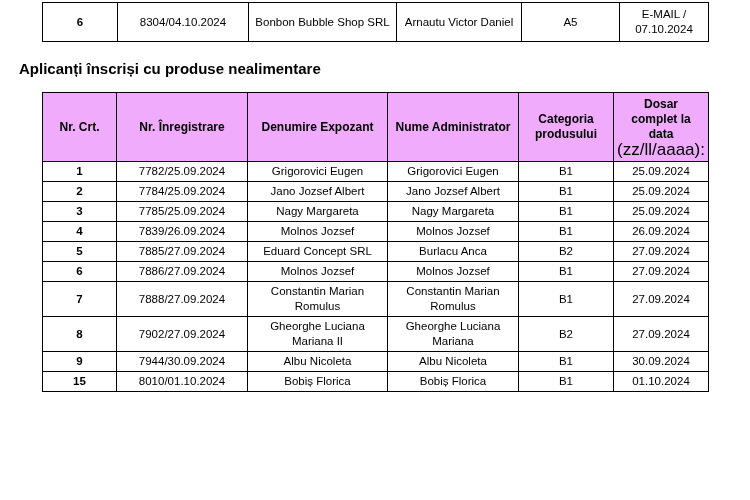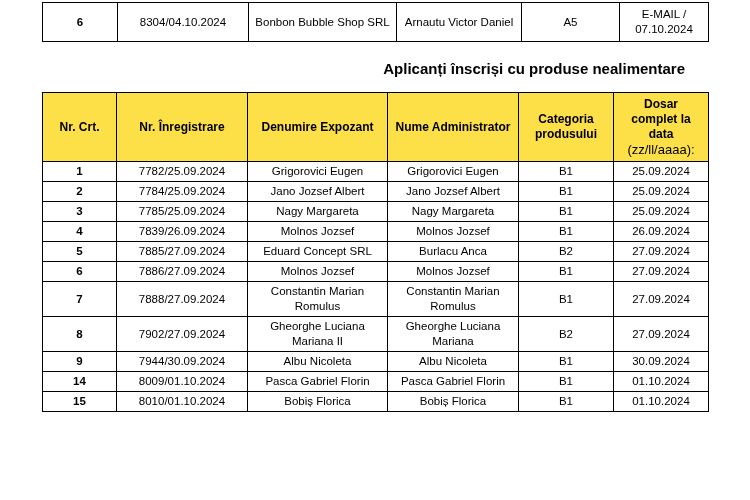--- a/index.html
+++ b/index.html
@@ -29,34 +29,34 @@
   .top-table { margin-top:2px; }
   .top-table td { padding:4px 2px; }
 
   .doc-table td.col0 { font-weight:bold; }
 
   .section-title {
     width:666px;
     margin:16px 0 12px 42px;
     position:relative;
     left:-23px;
-    text-align:right;
+    text-align:left;
     font-size:15px;
     line-height:22px;
     font-weight:bold;
   }
 
   .main-table th {
-    background:#fde047;
+    background:#f0abfc;
     font-weight:bold;
     font-size:12px;
     padding:4px 2px;
   }
   .hdr-main { display:block; white-space:pre-line; font-weight:bold; }
-  .hdr-note { display:block; font-weight:normal; font-size:13px; }
+  .hdr-note { display:block; font-weight:normal; font-size:17px; }
 </style>
 </head>
 <body>
 
 <div class="page">
 
   <table class="doc-table top-table">
     <colgroup>
       <col style="width:75px">
         <col style="width:131px">
@@ -170,28 +170,20 @@
         </tr>
         <tr>
           <td class="col0">9</td>
           <td>7944/30.09.2024</td>
           <td>Albu Nicoleta</td>
           <td>Albu Nicoleta</td>
           <td>B1</td>
           <td>30.09.2024</td>
         </tr>
         <tr>
-          <td class="col0">14</td>
-          <td>8009/01.10.2024</td>
-          <td>Pasca Gabriel Florin</td>
-          <td>Pasca Gabriel Florin</td>
-          <td>B1</td>
-          <td>01.10.2024</td>
-        </tr>
-        <tr>
           <td class="col0">15</td>
           <td>8010/01.10.2024</td>
           <td>Bobiș Florica</td>
           <td>Bobiș Florica</td>
           <td>B1</td>
           <td>01.10.2024</td>
         </tr>
       </tbody>
   </table>
 

